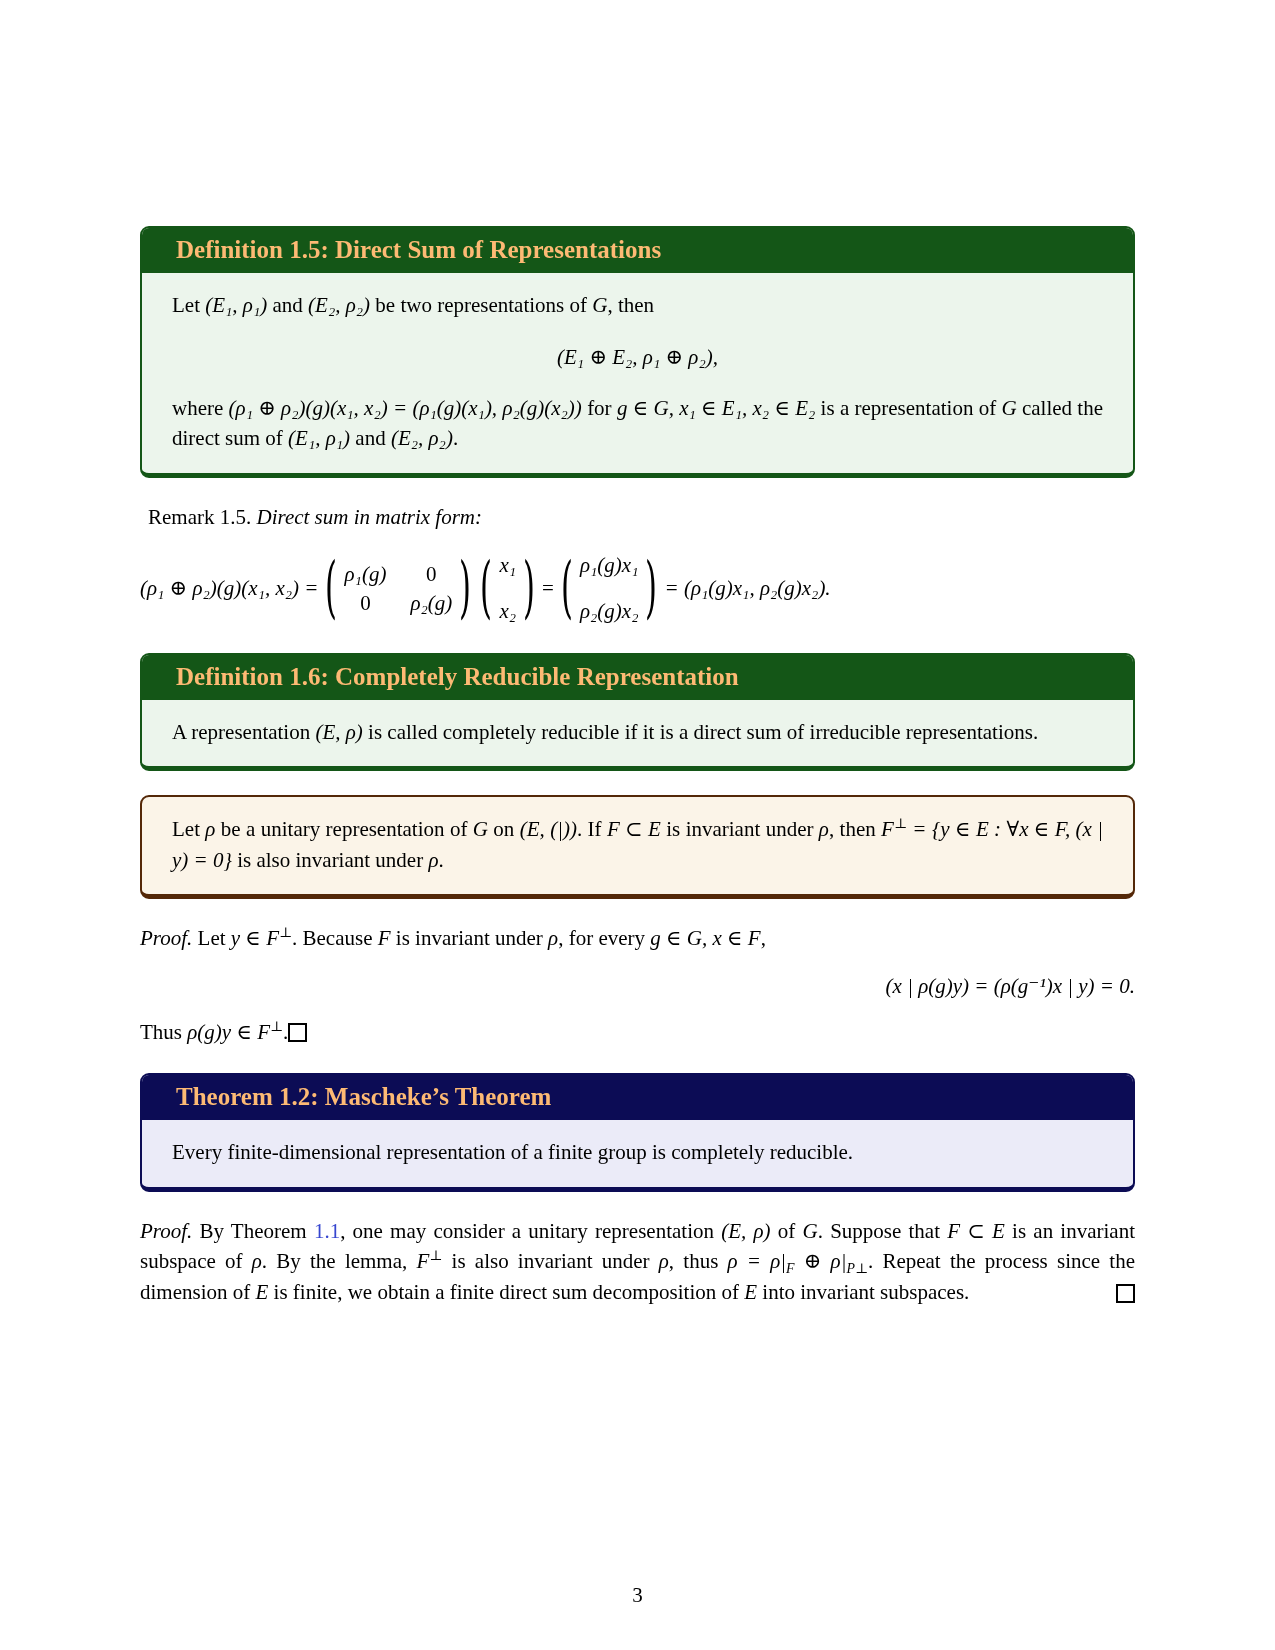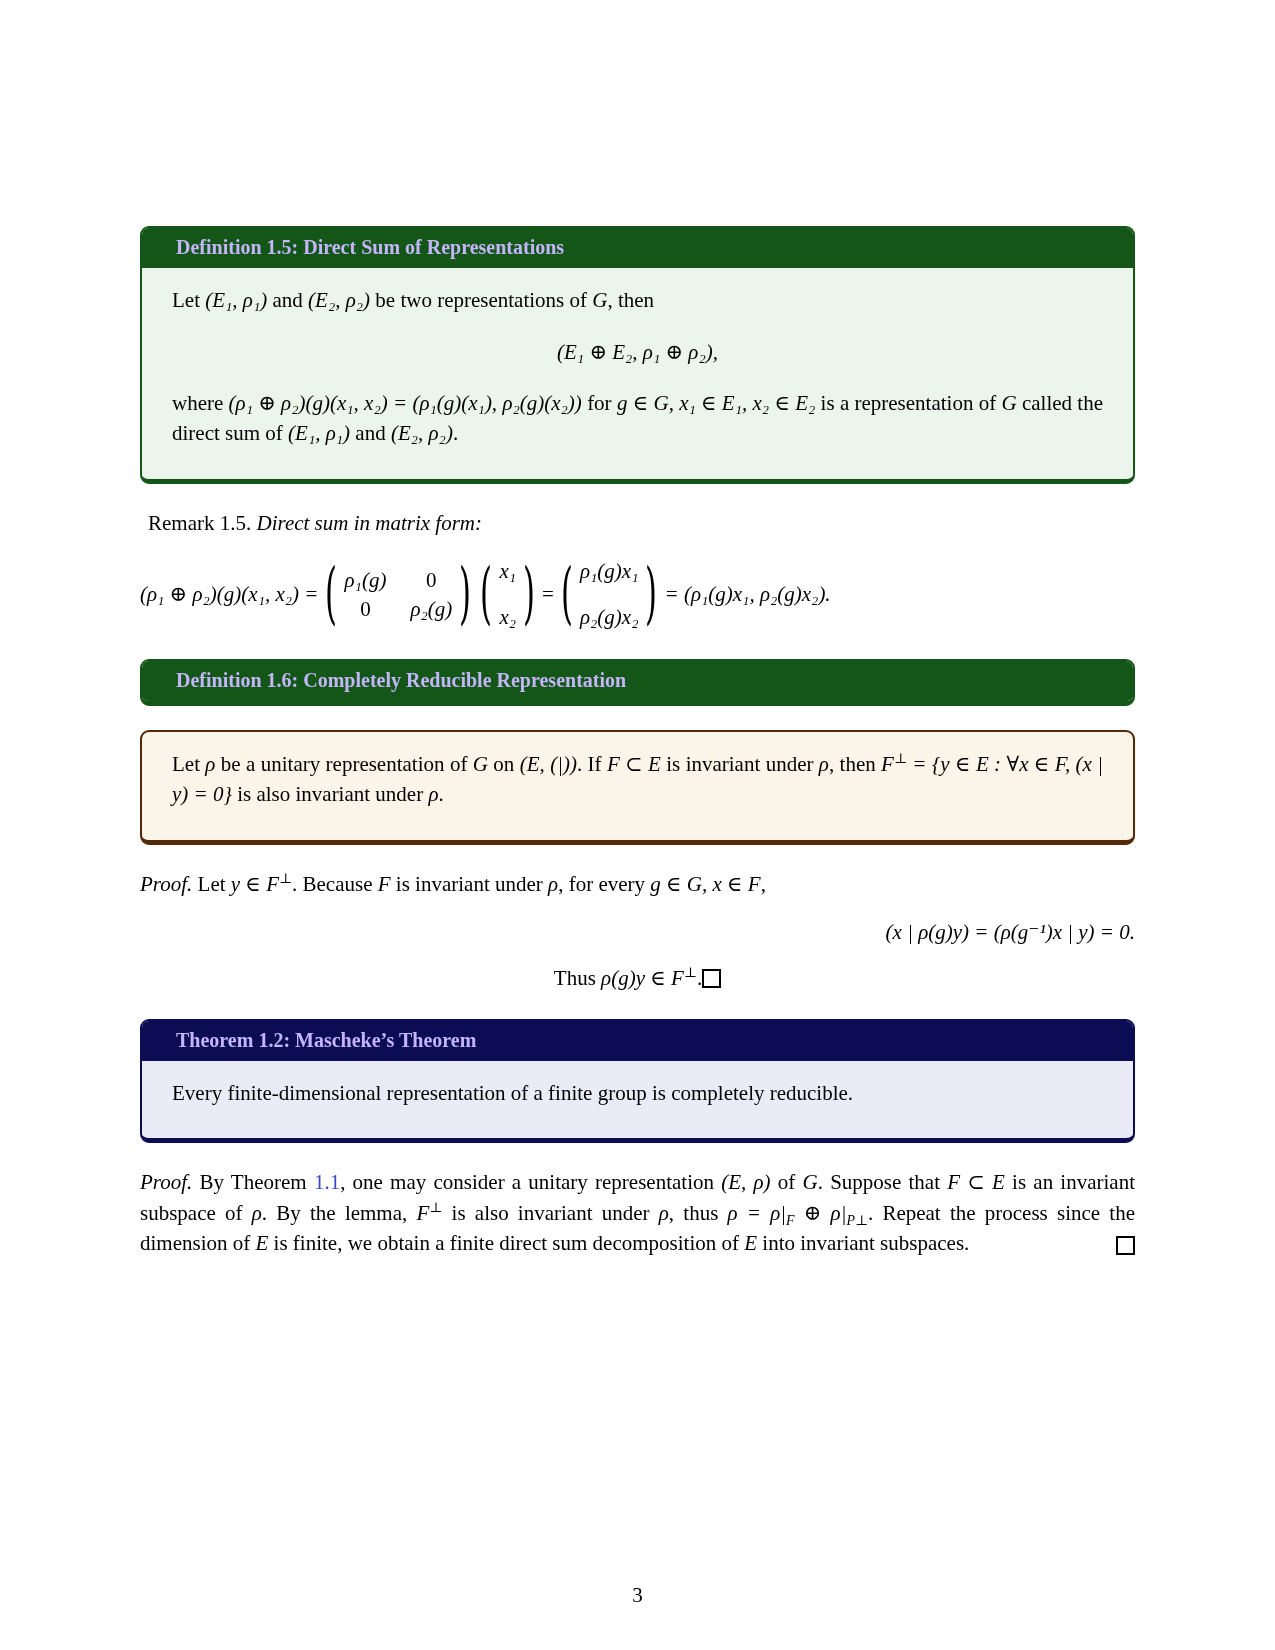--- a/index.html
+++ b/index.html
@@ -15,24 +15,24 @@
     border-bottom-width:5px;
     border-radius:9px;
     background:var(--bg);
     margin-bottom:24px;
     overflow:hidden;
   }
   .tbox.green{--bc:var(--definition_green);--bg:var(--definition_bg);}
   .tbox.brown{--bc:var(--lemma_brown);--bg:var(--lemma_bg);}
   .tbox.navy{--bc:var(--theorem_navy);--bg:var(--theorem_bg);}
   .tbox-title{
-    background:var(--bc);color:#c4b5fd;font-weight:700;font-size:20px;
+    background:var(--bc);color:#fdba74;font-weight:700;font-size:25px;
     padding:8px 30px 9px 34px;
   }
-  .tbox-body{padding:17px 30px 30px 30px;text-align:justify;line-height:1.45;}
+  .tbox-body{padding:17px 30px 19px 30px;text-align:justify;line-height:1.45;}
   .tbox-body p{margin:0;}
   .rm{font-style:normal;}
   .mi{font-style:italic;}
   .bf{font-weight:400;font-style:normal;}
   .it{font-style:italic;}
   sup{font-size:66%;line-height:0;}
   sub{font-size:66%;line-height:0;}
   .eq-center{text-align:center;margin:22px 0 20px;font-style:italic;}
   .para{line-height:1.45;text-align:justify;}
   .remark-line{margin:0 0 6px 8px;}
@@ -42,21 +42,21 @@
     margin:20px 0 28px;gap:5px;line-height:1.25;
   }
   .paren{
     font-family:"DejaVu Serif",serif;font-weight:400;display:inline-block;
     transform:scaleY(1.85) scaleX(0.85);font-size:36px;line-height:1;margin:0 1px;
   }
   .mat{display:inline-grid;grid-template-columns:auto auto;column-gap:24px;row-gap:3px;text-align:center;}
   .vec{display:inline-grid;grid-template-columns:auto;row-gap:3px;text-align:center;gap:20px;}
   .proof{position:relative;line-height:1.45;text-align:justify;margin:18px 0 0 0;}
   .proof-eq{text-align:right;font-style:italic;margin:21px 0;}
-  .thus-row{display:flex;justify-content:center;align-items:center;margin:0 0 28px 0;}
+  .thus-row{display:flex;justify-content:flex-start;align-items:center;margin:0 0 28px 0;}
   .qed{width:15px;height:15px;border:2px solid #000;display:inline-block;background:#fff;}
   .qed-abs{position:absolute;right:0;bottom:4px;}
   .ref-link{color:var(--link_blue);text-decoration:none;cursor:pointer;}
   .footer{position:absolute;top:1583px;left:0;width:1275px;text-align:center;}
 </style>
 </head>
 <body>
 
 <div class="content">
 
@@ -92,20 +92,23 @@
     <span class="vec">
       <span class="mi">ρ₁(g)x₁</span>
       <span class="mi">ρ₂(g)x₂</span>
     </span>
     <span class="paren">)</span>
     <span class="mi">= (ρ₁(g)x₁, ρ₂(g)x₂).</span>
   </div>
 
   <div class="tbox green">
     <div class="tbox-title">Definition 1.6: Completely Reducible Representation</div>
+    <div class="tbox-body">
+      <p><span class="rm">A representation </span><span class="mi">(E, ρ)</span><span class="rm"> is called </span><span class="bf">completely reducible</span><span class="rm"> if it is a direct sum of irreducible representations.</span></p>
+    </div>
   </div>
 
   <div class="tbox brown">
     <div class="tbox-body">
       <p><span class="rm">Let </span><span class="mi">ρ</span><span class="rm"> be a unitary representation of </span><span class="mi">G</span><span class="rm"> on </span><span class="mi">(E, (|))</span><span class="rm">. If </span><span class="mi">F ⊂ E</span><span class="rm"> is invariant under </span><span class="mi">ρ</span><span class="rm">, then </span><span class="mi">F</span><sup class="rm">⊥</sup><span class="mi"> = {y ∈ E : ∀x ∈ F, (x | y) = 0}</span><span class="rm"> is also invariant under </span><span class="mi">ρ</span><span class="rm">.</span></p>
     </div>
   </div>
 
   <p class="proof"><span class="it">Proof.</span><span class="rm"> Let </span><span class="mi">y ∈ F</span><sup class="rm">⊥</sup><span class="rm">. Because </span><span class="mi">F</span><span class="rm"> is invariant under </span><span class="mi">ρ</span><span class="rm">, for every </span><span class="mi">g ∈ G, x ∈ F</span><span class="rm">,</span></p>
 

